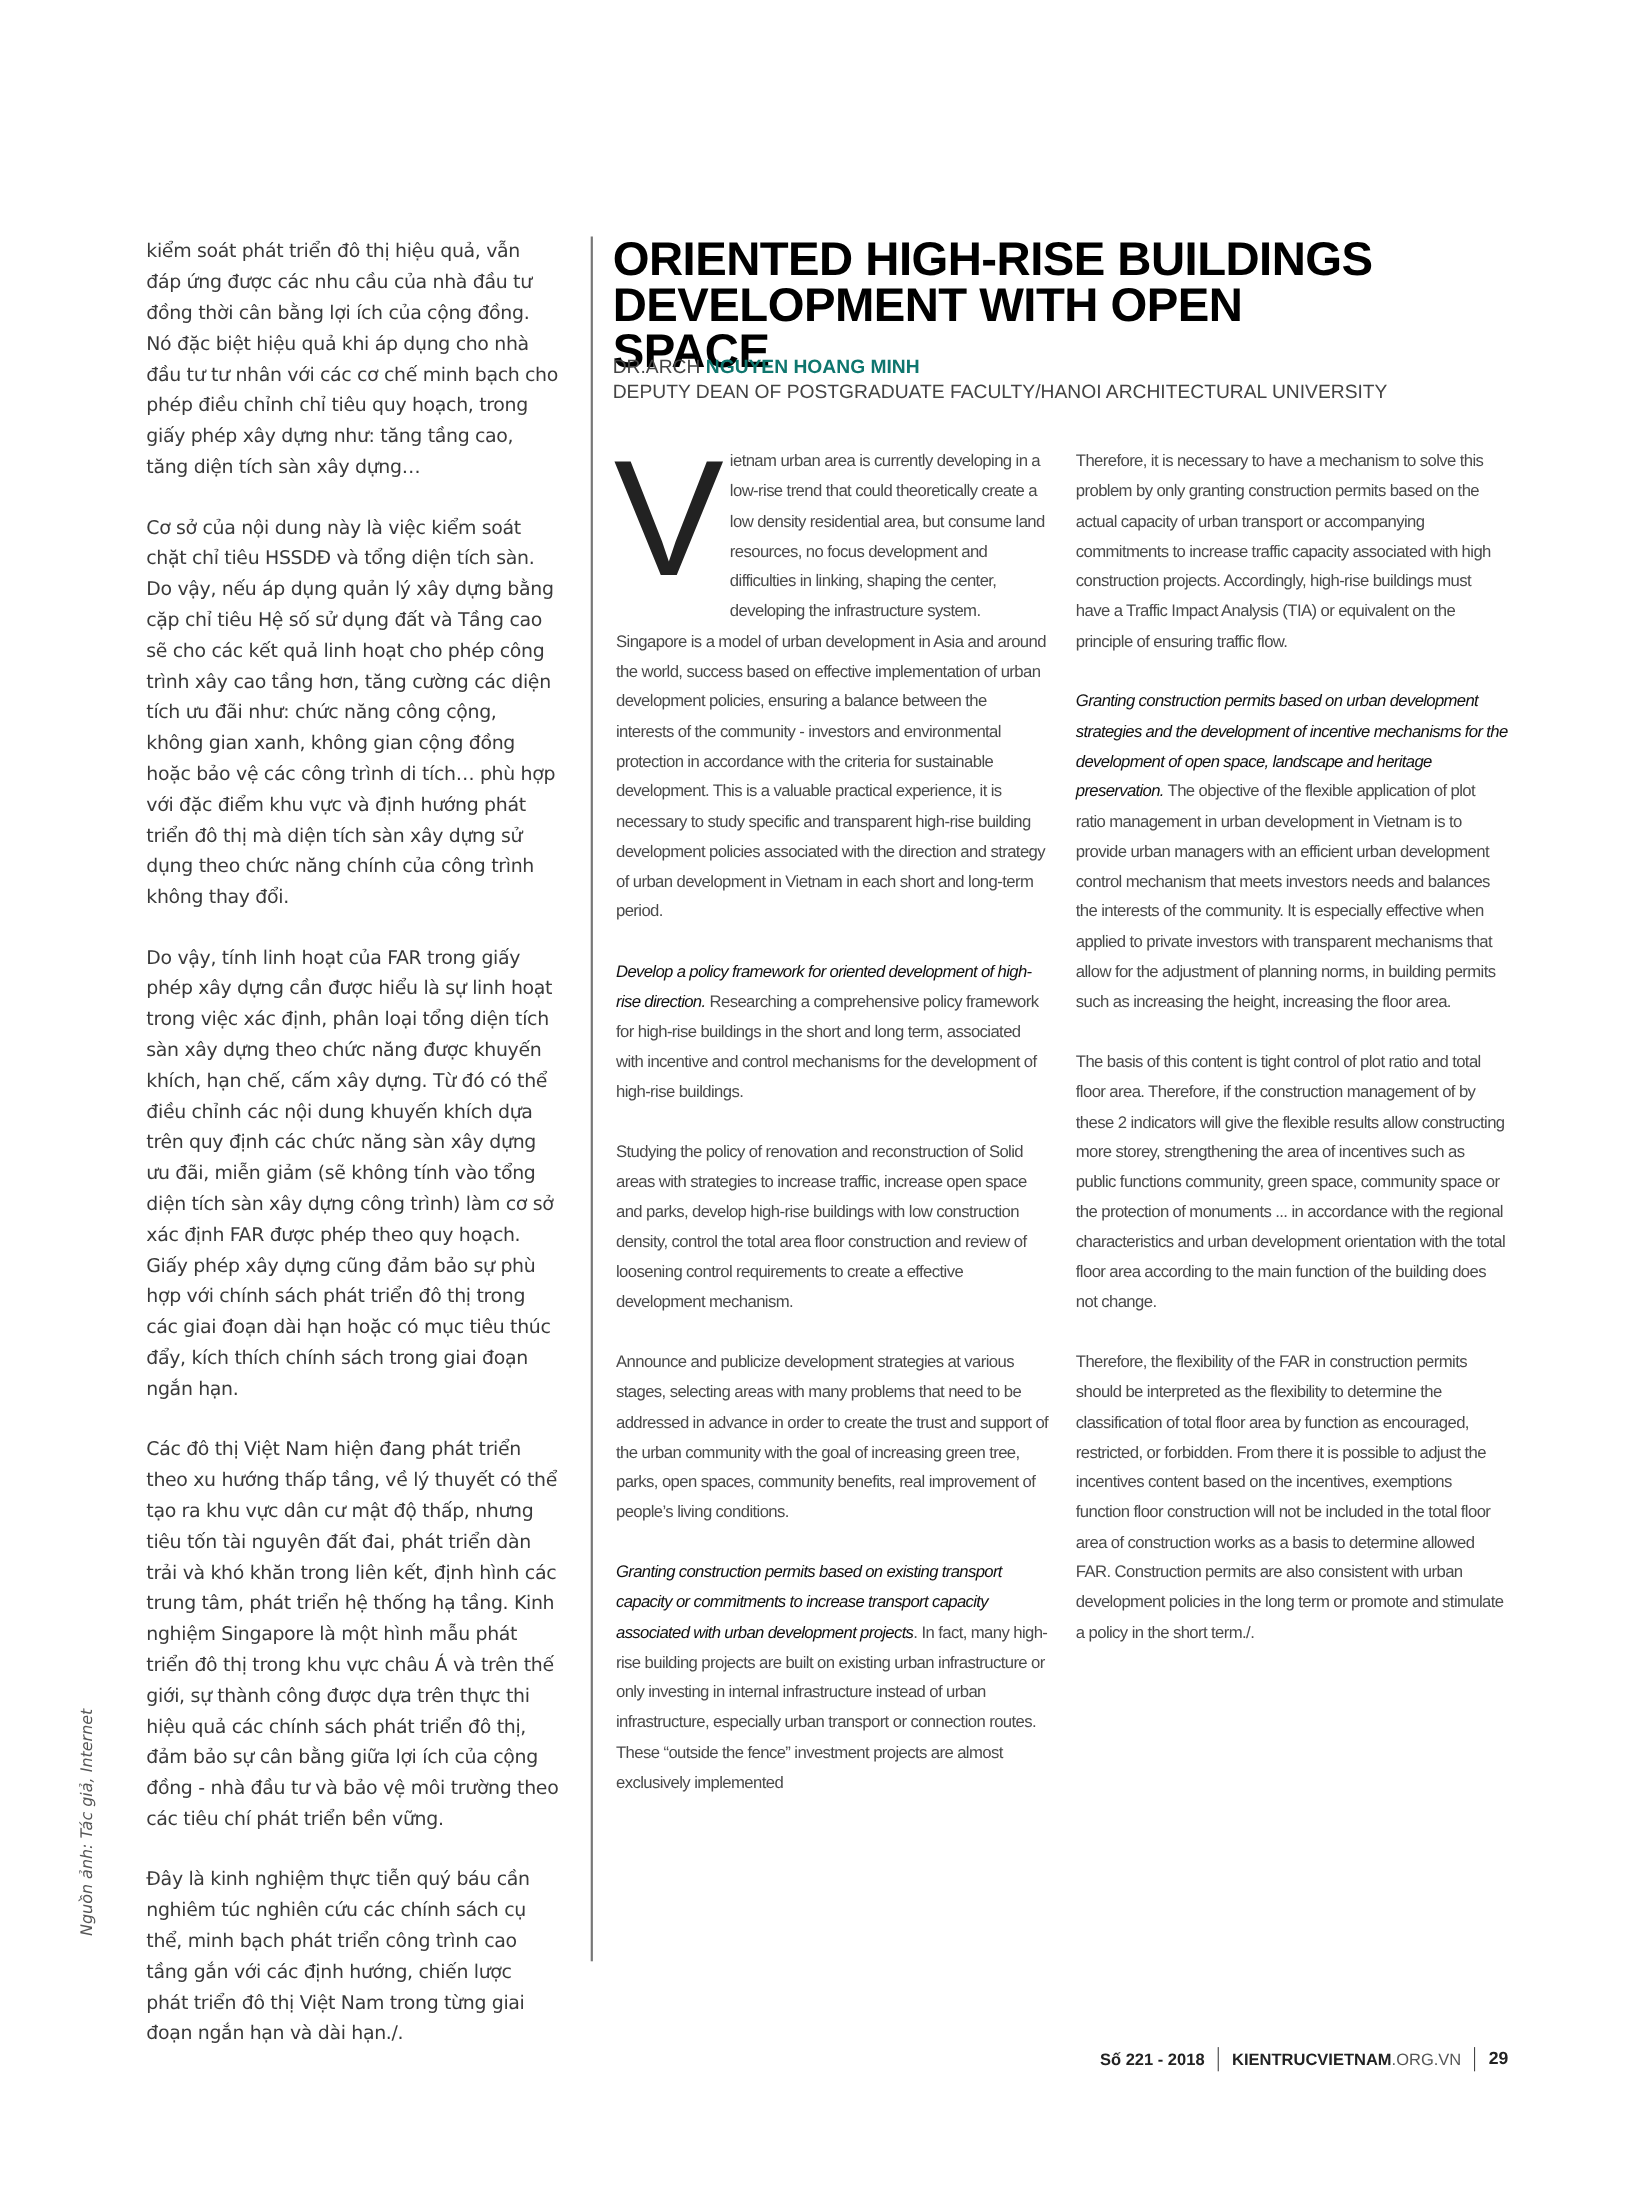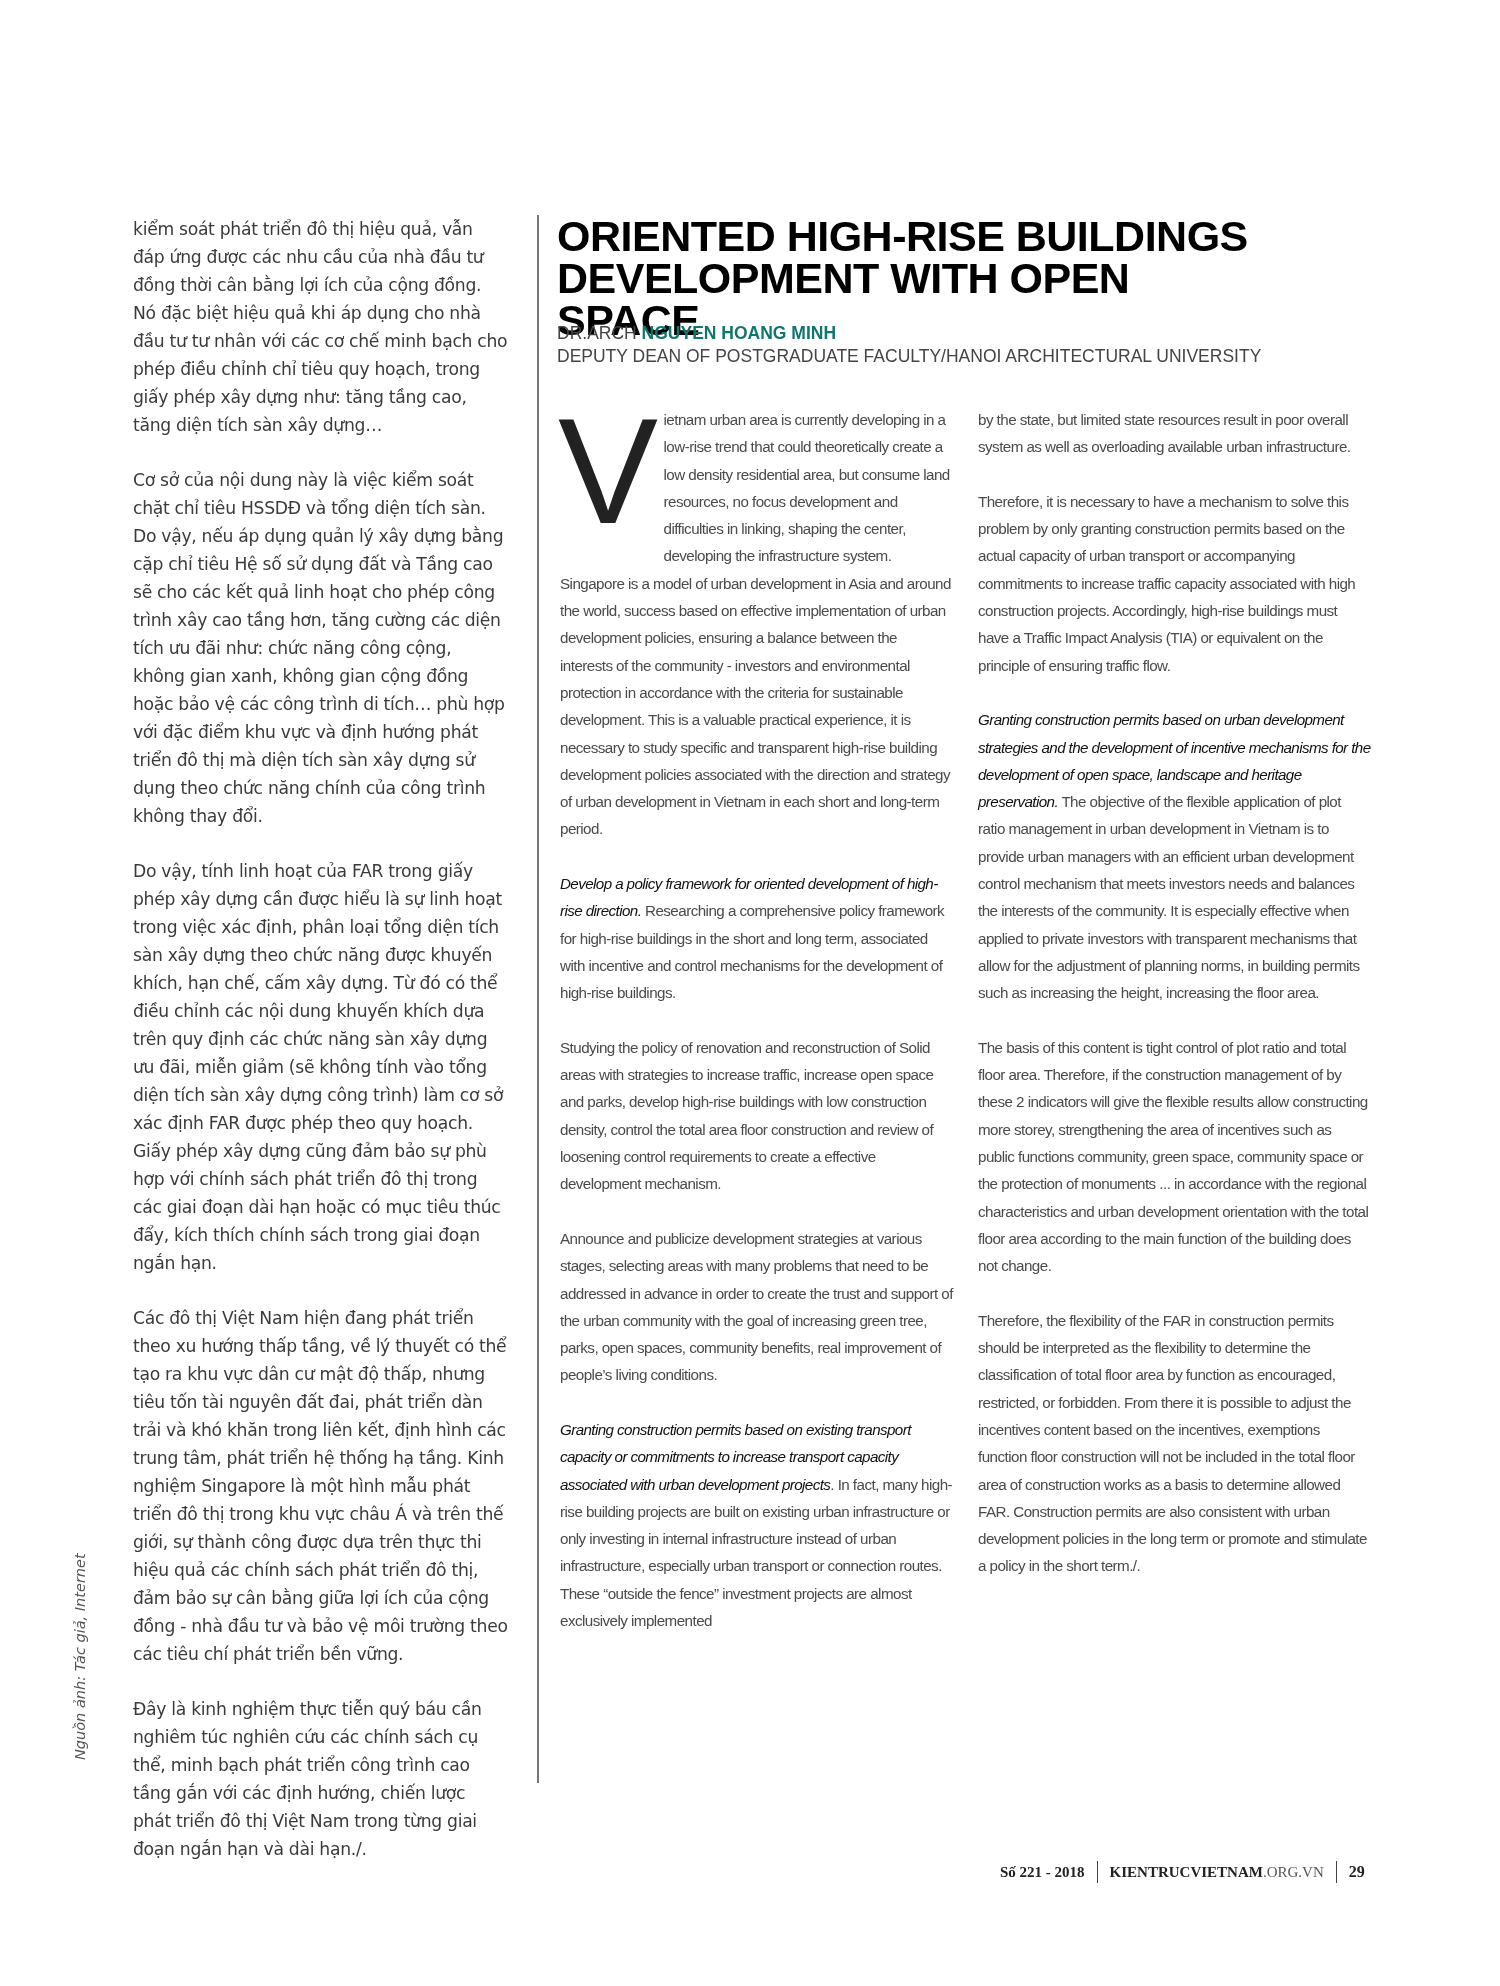--- a/index.html
+++ b/index.html
@@ -36,21 +36,21 @@
   .col p { margin: 0 0 27.3px 0; }
   .col2 { left: 560px; top: 406px; }
   .col3 { left: 978px; top: 406px; }
   .dropcap {
     float: left; font-family: "Liberation Sans", sans-serif; font-weight: normal;
     font-size: 150px; line-height: 120px; margin: 5px 6px 0 -2px; color: #222; height: 132px;
   }
   .bold { font-weight: normal; font-style: italic; color: #111; letter-spacing: -0.6px; }
   .footer {
     position: absolute; top: 1860px; left: 1000px; height: 24px; display: flex; align-items: center;
-    font-family: Liberation Serif, serif; font-size: 15px; color: #222;
+    font-family: Liberation Sans, sans-serif; font-size: 15px; color: #222;
   }
   .footer .sep { width: 1px; height: 22px; background: #444; margin: 0 12px; }
   .footer .issue { font-weight: bold; }
   .footer .site-bold { font-weight: bold; }
   .footer .site-light { color: #555; }
   .footer .page { font-weight: bold; font-size: 16px; }
 </style>
 </head>
 <body>
 
@@ -86,21 +86,20 @@
     <span class="bold">Develop a policy framework for oriented development of high-rise direction.</span><span> Researching a comprehensive policy framework for high-rise buildings in the short and long term, associated with incentive and control mechanisms for the development of high-rise buildings.</span>
   </p>
   <p>Studying the policy of renovation and reconstruction of Solid areas with strategies to increase traffic, increase open space and parks, develop high-rise buildings with low construction density, control the total area floor construction and review of loosening control requirements to create a effective development mechanism.</p>
   <p>Announce and publicize development strategies at various stages, selecting areas with many problems that need to be addressed in advance in order to create the trust and support of the urban community with the goal of increasing green tree, parks, open spaces, community benefits, real improvement of people’s living conditions.</p>
   <p>
     <span class="bold">Granting construction permits based on existing transport capacity or commitments to increase transport capacity associated with urban development projects</span><span>. In fact, many high-rise building projects are built on existing urban infrastructure or only investing in internal infrastructure instead of urban infrastructure, especially urban transport or connection routes. These “outside the fence” investment projects are almost exclusively implemented</span>
   </p>
 </div>
 
 <div class="col col3">
-  <p>by the state, but limited state resources result in poor overall system as well as overloading available urban infrastructure.</p>
   <p>Therefore, it is necessary to have a mechanism to solve this problem by only granting construction permits based on the actual capacity of urban transport or accompanying commitments to increase traffic capacity associated with high construction projects. Accordingly, high-rise buildings must have a Traffic Impact Analysis (TIA) or equivalent on the principle of ensuring traffic flow.</p>
   <p>
     <span class="bold">Granting construction permits based on urban development strategies and the development of incentive mechanisms for the development of open space, landscape and heritage preservation.</span><span> The objective of the flexible application of plot ratio management in urban development in Vietnam is to provide urban managers with an efficient urban development control mechanism that meets investors needs and balances the interests of the community. It is especially effective when applied to private investors with transparent mechanisms that allow for the adjustment of planning norms, in building permits such as increasing the height, increasing the floor area.</span>
   </p>
   <p>The basis of this content is tight control of plot ratio and total floor area. Therefore, if the construction management of by these 2 indicators will give the flexible results allow constructing more storey, strengthening the area of incentives such as public functions community, green space, community space or the protection of monuments ... in accordance with the regional characteristics and urban development orientation with the total floor area according to the main function of the building does not change.</p>
   <p>Therefore, the flexibility of the FAR in construction permits should be interpreted as the flexibility to determine the classification of total floor area by function as encouraged, restricted, or forbidden. From there it is possible to adjust the incentives content based on the incentives, exemptions function floor construction will not be included in the total floor area of construction works as a basis to determine allowed FAR. Construction permits are also consistent with urban development policies in the long term or promote and stimulate a policy in the short term./.</p>
 </div>
 
 <div class="footer">
   <span class="issue">Số 221 - 2018</span>

